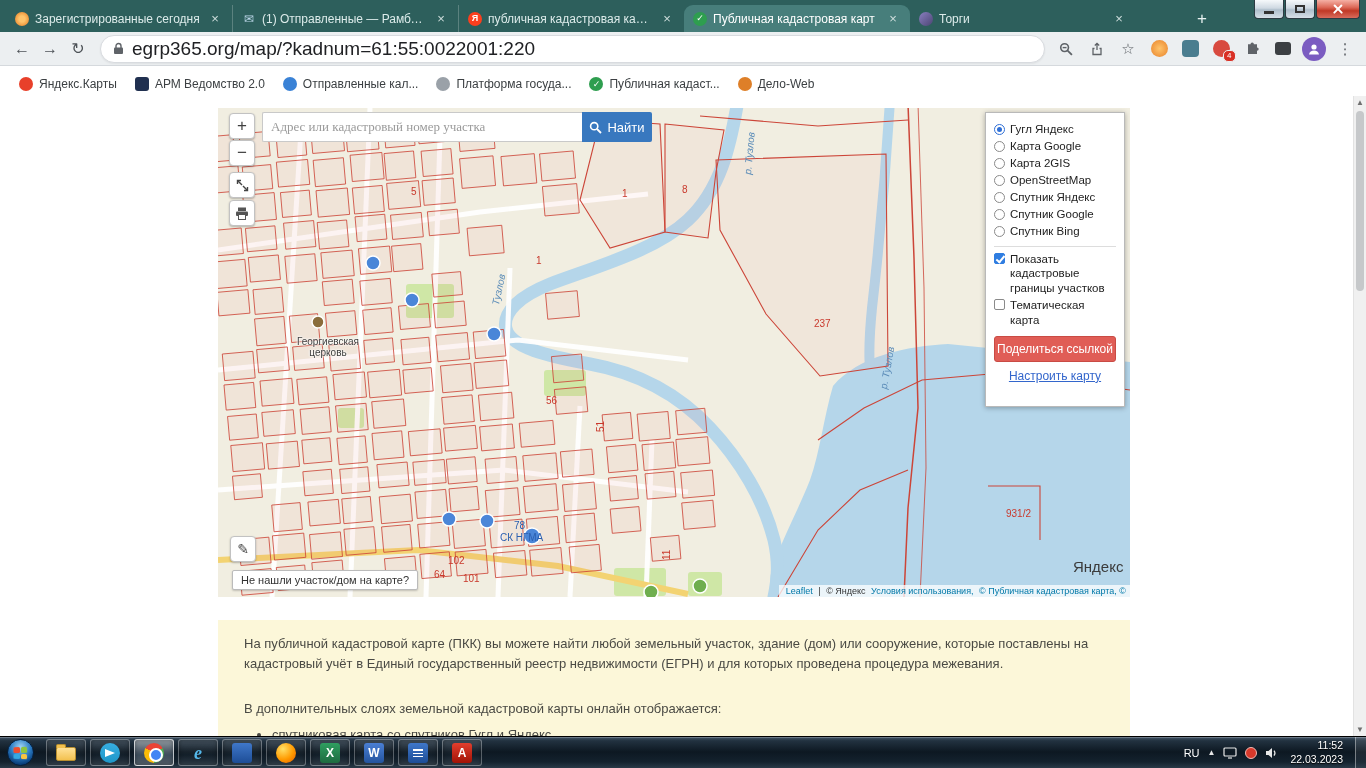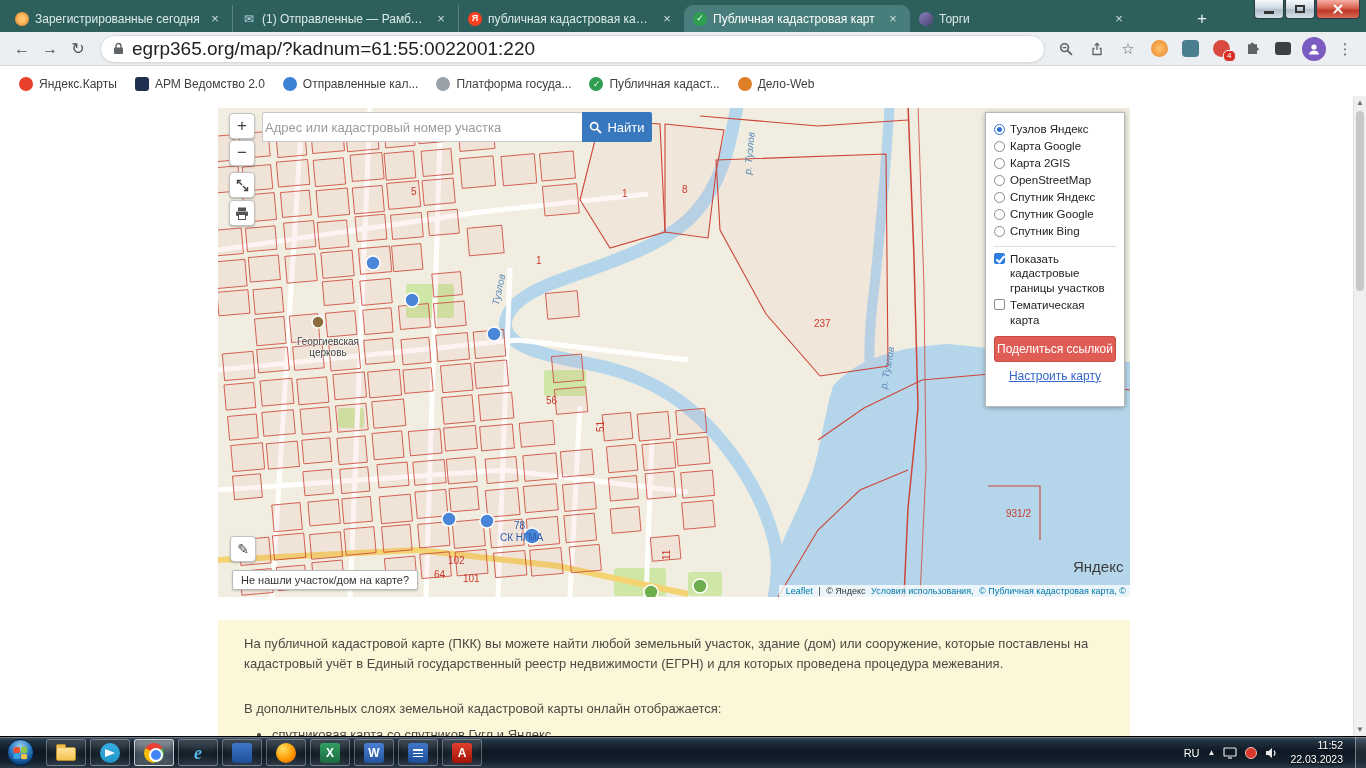--- a/index.html
+++ b/index.html
@@ -81,22 +81,22 @@
   .lb-water{color:#5b8cb8;font-style:italic}
   .lb-dark{color:#3d3d3d;white-space:normal;width:76px;text-align:center;
     text-shadow:0 0 2px #fff,0 0 2px #fff,0 0 3px #fff}
   .mbtn{position:absolute;width:26px;height:26px;background:#fff;border:1px solid #c2c2c2;border-radius:4px;
     display:flex;align-items:center;justify-content:center;font-size:17px;color:#3f3f3f;
     box-shadow:0 1px 2px rgba(0,0,0,.25)}
   .zoomin{left:11px;top:5px}.zoomout{left:11px;top:32px}
   .fsbtn{left:11px;top:64px}.printbtn{left:11px;top:92px}
   .pencil{left:12px;top:428px;font-size:14px}
   .search-input{position:absolute;left:44px;top:4px;width:320px;height:30px;border:1px solid #c9c9c9;
-    border-right:none;border-radius:2px 0 0 2px;padding:0 2px;font-size:13px;color:#333;background:#fff;
-    font-family:Liberation Sans, sans-serif}
+    border-right:none;border-radius:2px 0 0 2px;padding:0 8px;font-size:13px;color:#333;background:#fff;
+    font-family:Liberation Serif, serif}
   .search-input::placeholder{color:#9a9a9a}
   .search-btn{position:absolute;left:364px;top:4px;width:70px;height:30px;background:#3878bf;color:#fff;
     font-size:13px;border-radius:0 2px 2px 0;display:flex;align-items:center;justify-content:center;gap:5px;cursor:pointer}
   .layers-panel{position:absolute;left:767px;top:4px;width:140px;background:#fff;border:1px solid #b9b9b9;
     box-shadow:0 1px 5px rgba(0,0,0,.3);padding:7px 8px;font-size:11.5px;color:#222}
   .radio-row{display:flex;align-items:center;gap:5px;height:16px;margin:1px 0;cursor:pointer}
   .radio{width:11px;height:11px;border:1px solid #8a8a8a;border-radius:50%;background:#fff;flex:none;position:relative}
   .radio.on{border-color:#2f6fd6}
   .radio.on::after{content:"";position:absolute;inset:2px;background:#2f6fd6;border-radius:50%}
   .lp-divider{border-top:1px solid #ddd;margin:7px 0 5px}
@@ -565,21 +565,21 @@
           <circle cx="5.2" cy="5.2" r="3.6" stroke="#fff" stroke-width="1.6" fill="none"></circle>
           <line x1="8" y1="8" x2="12" y2="12" stroke="#fff" stroke-width="1.8"></line>
         </svg>
       <span>Найти</span>
     </div>
 
     <div class="layers-panel">
       <div id="layer-options">
           <div class="radio-row">
             <span class="radio on"></span>
-            <span class="radio-label">Тузлов Яндекс</span>
+            <span class="radio-label">Гугл Яндекс</span>
           </div>
           <div class="radio-row">
             <span class="radio"></span>
             <span class="radio-label">Карта Google</span>
           </div>
           <div class="radio-row">
             <span class="radio"></span>
             <span class="radio-label">Карта 2GIS</span>
           </div>
           <div class="radio-row">

